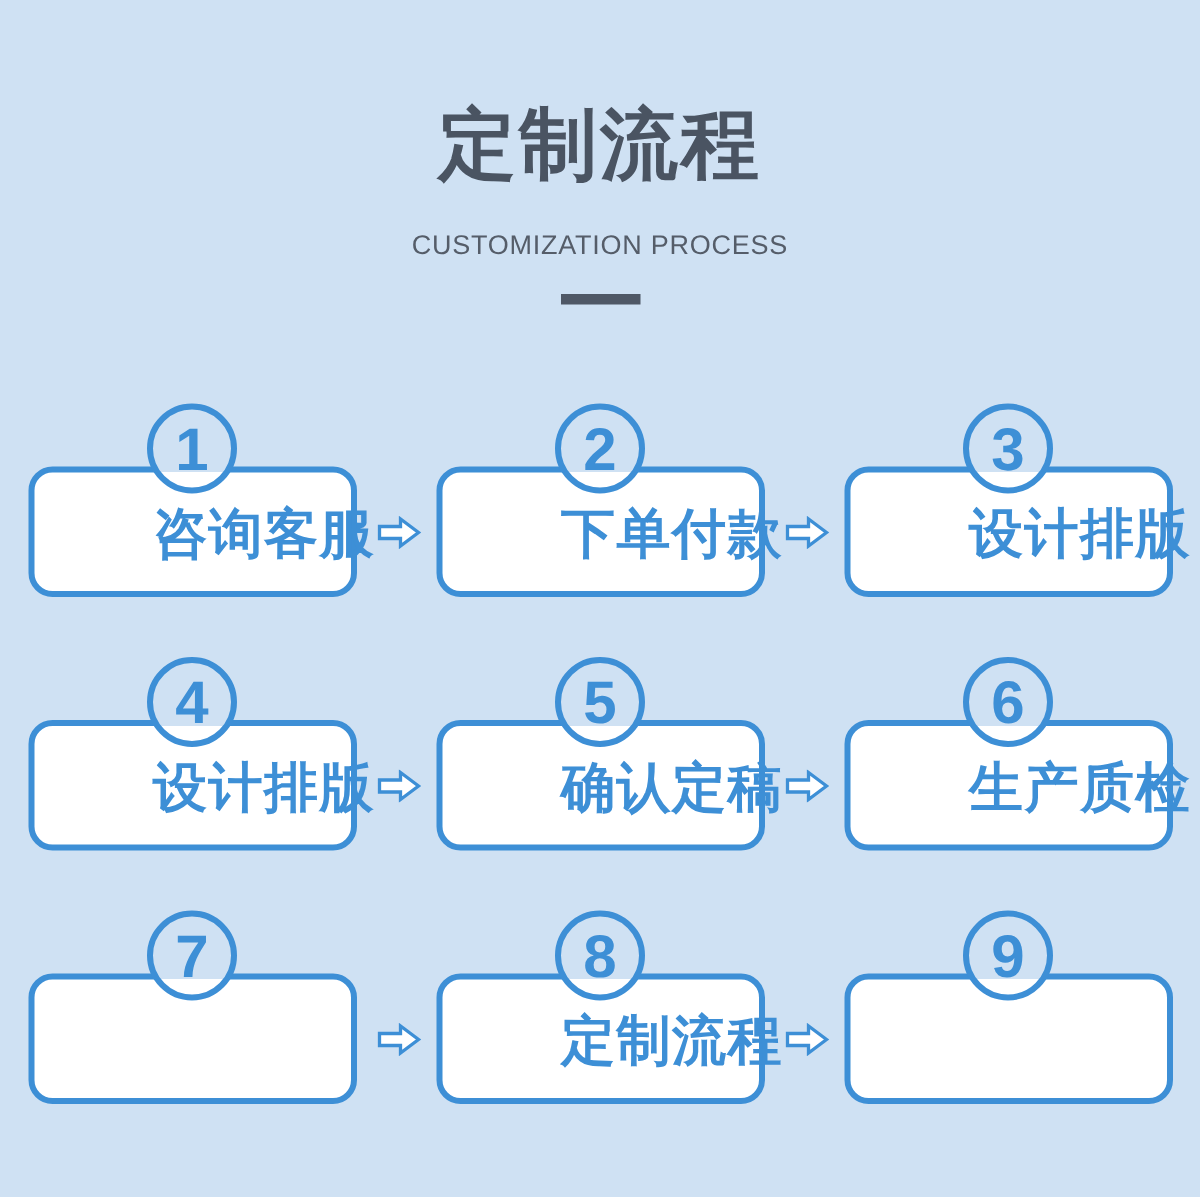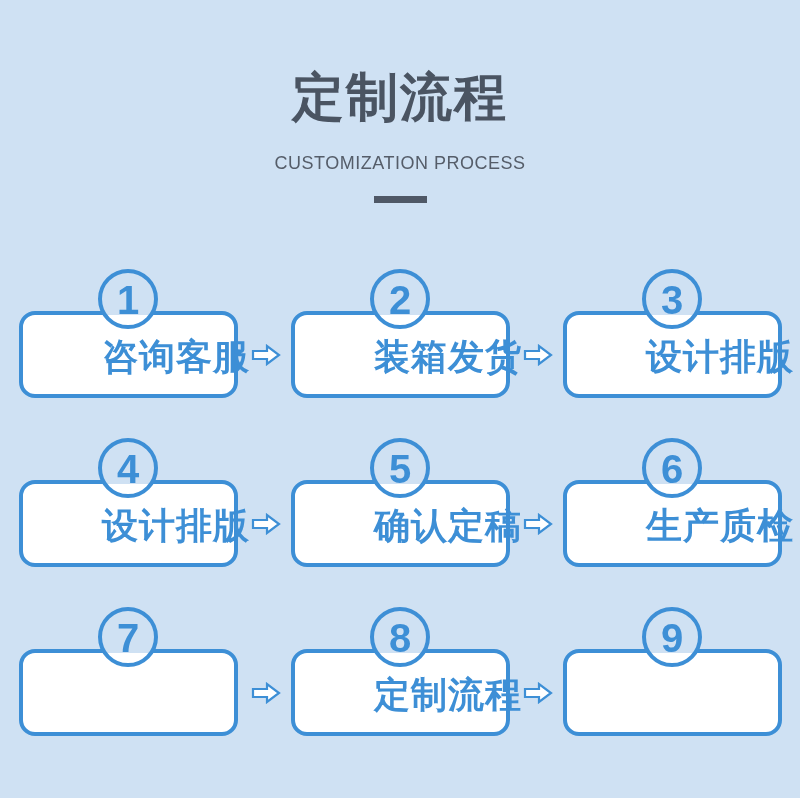--- a/index.html
+++ b/index.html
@@ -84,21 +84,21 @@
   <div class="label">咨询客服</div>
 </div>
 <svg class="arrow" style="left:251px; top:344px;" viewBox="0 0 30 22">
     <path d="M2 7 H16 V2 L28 11 L16 20 V15 H2 Z" fill="#ffffff" stroke="#3d8fd6" stroke-width="2.2" stroke-linejoin="miter"></path>
   </svg>
 <div class="step" style="left:291px; top:311px;">
   <div class="box"></div>
   <div class="circle">
       <div class="num">2</div>
     </div>
-  <div class="label">装箱发货</div>
+  <div class="label">下单付款</div>
 </div>
 <svg class="arrow" style="left:523px; top:344px;" viewBox="0 0 30 22">
     <path d="M2 7 H16 V2 L28 11 L16 20 V15 H2 Z" fill="#ffffff" stroke="#3d8fd6" stroke-width="2.2"></path>
   </svg>
 <div class="step" style="left:563px; top:311px;">
   <div class="box"></div>
   <div class="circle">
       <div class="num">3</div>
     </div>
   <div class="label">设计排版</div>

